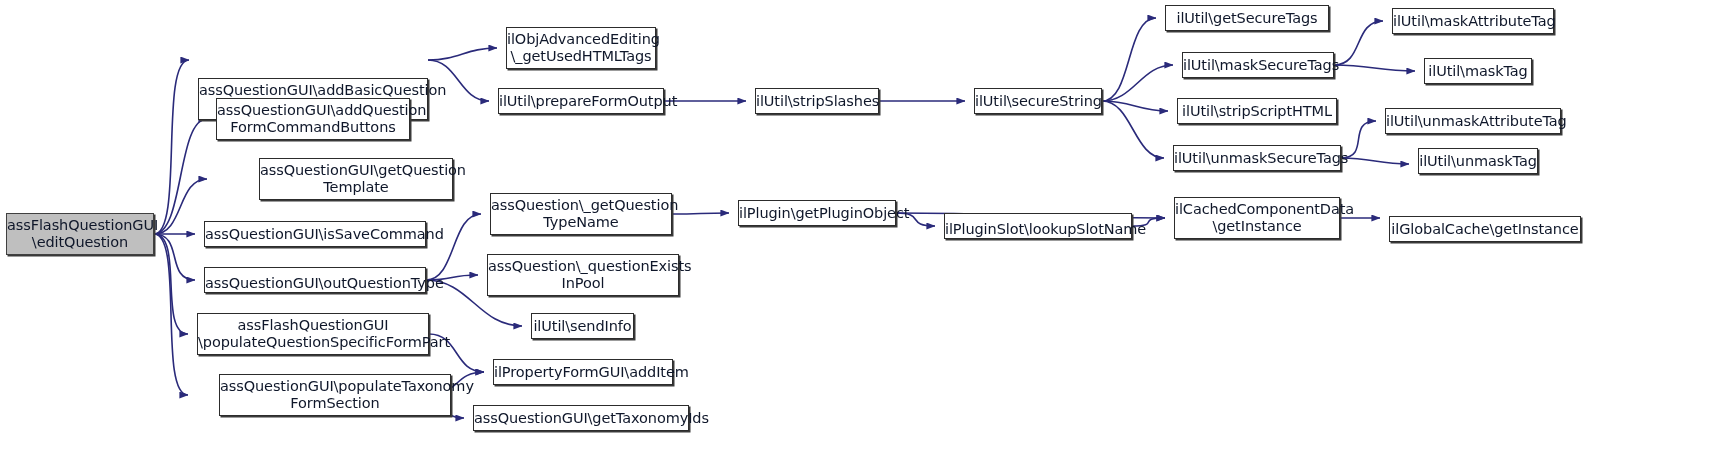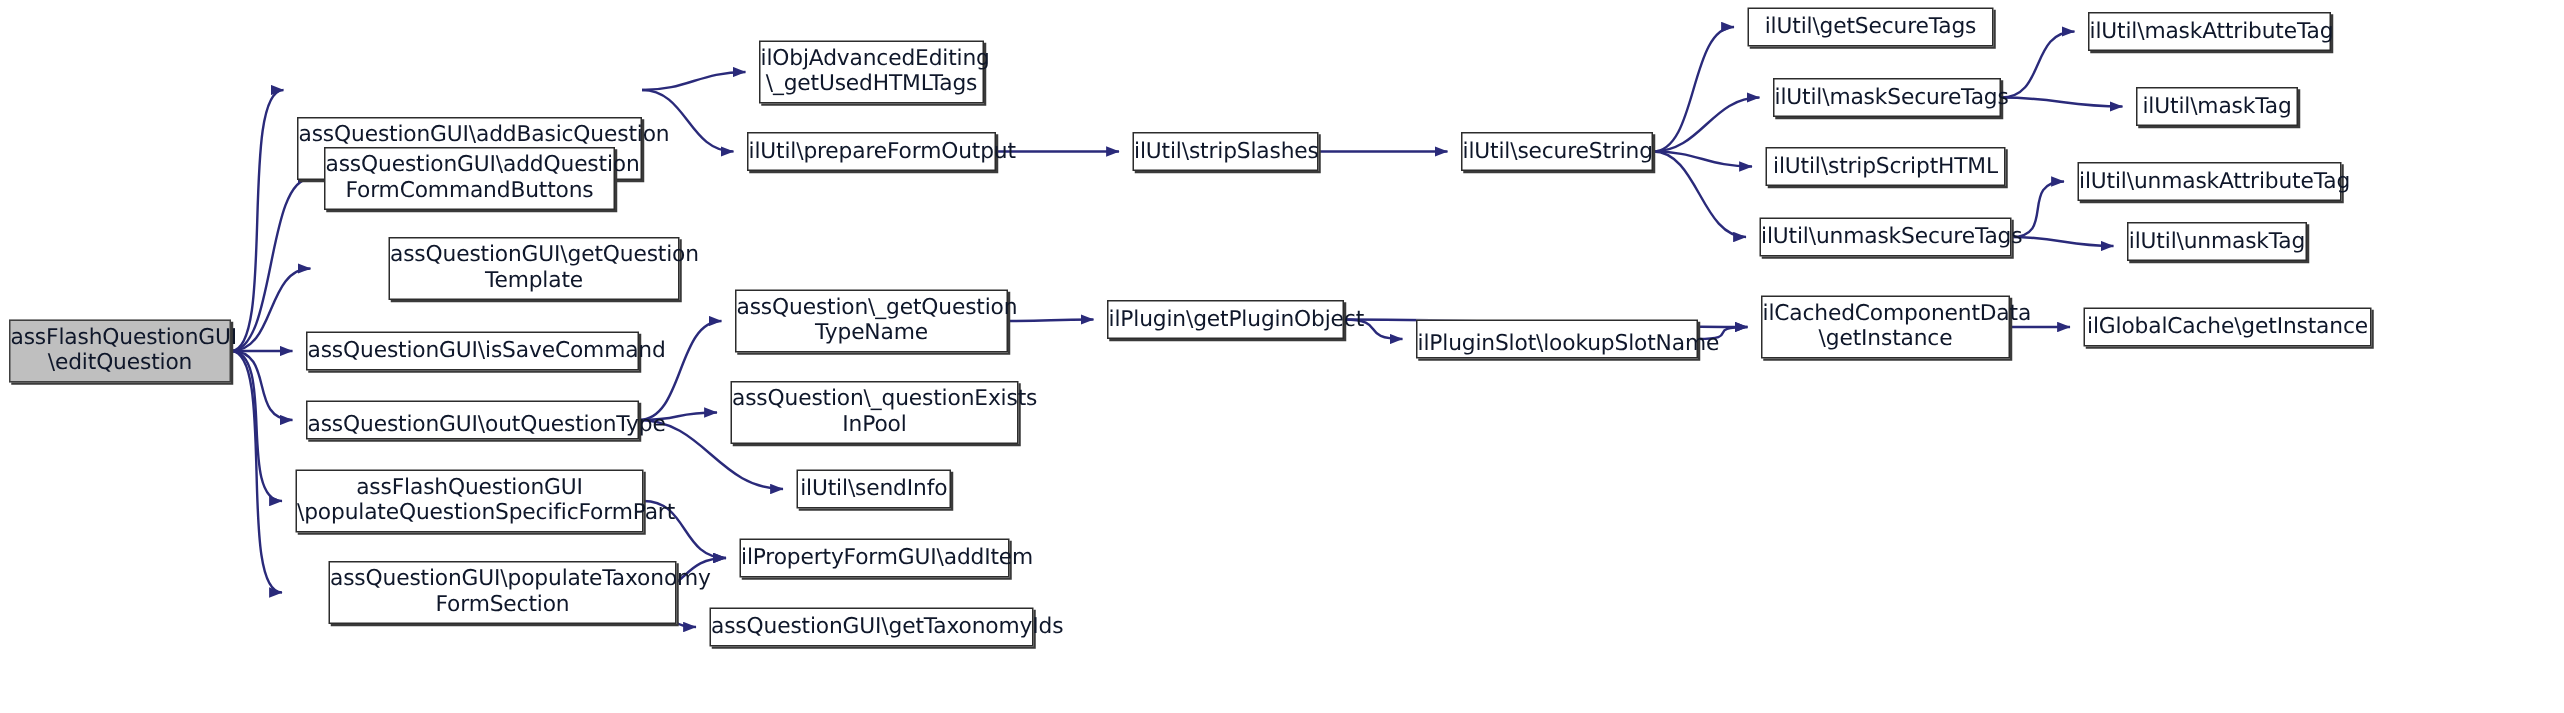--- a/index.html
+++ b/index.html
@@ -125,15 +125,15 @@
       <div class="node" style="left: 1165px; top: 5px; width: 164px; height: 26px;"><span class="lbl">ilUtil\getSecureTags</span></div>
       <div class="node" style="left: 1182px; top: 52px; width: 152px; height: 26px;"><span class="lbl">ilUtil\maskSecureTags</span></div>
       <div class="node" style="left: 1177px; top: 98px; width: 160px; height: 26px;"><span class="lbl">ilUtil\stripScriptHTML</span></div>
       <div class="node" style="left: 1173px; top: 145px; width: 168px; height: 26px;"><span class="lbl">ilUtil\unmaskSecureTags</span></div>
       <div class="node" style="left: 1174px; top: 197px; width: 166px; height: 42px;"><span class="lbl">ilCachedComponentData
 \getInstance</span></div>
       <div class="node" style="left: 1392px; top: 8px; width: 162px; height: 26px; justify-content: center;"><span class="lbl">ilUtil\maskAttributeTag</span></div>
       <div class="node" style="left: 1424px; top: 58px; width: 108px; height: 26px;"><span class="lbl">ilUtil\maskTag</span></div>
       <div class="node" style="left: 1385px; top: 108px; width: 176px; height: 26px;"><span class="lbl">ilUtil\unmaskAttributeTag</span></div>
       <div class="node" style="left: 1418px; top: 148px; width: 120px; height: 26px;"><span class="lbl">ilUtil\unmaskTag</span></div>
-      <div class="node" style="left: 1389px; top: 205px; width: 192px; height: 26px;"><span class="lbl">ilGlobalCache\getInstance</span></div>
+      <div class="node" style="left: 1389px; top: 216px; width: 192px; height: 26px;"><span class="lbl">ilGlobalCache\getInstance</span></div>
     </div>
 </div>
 
 </body></html>

